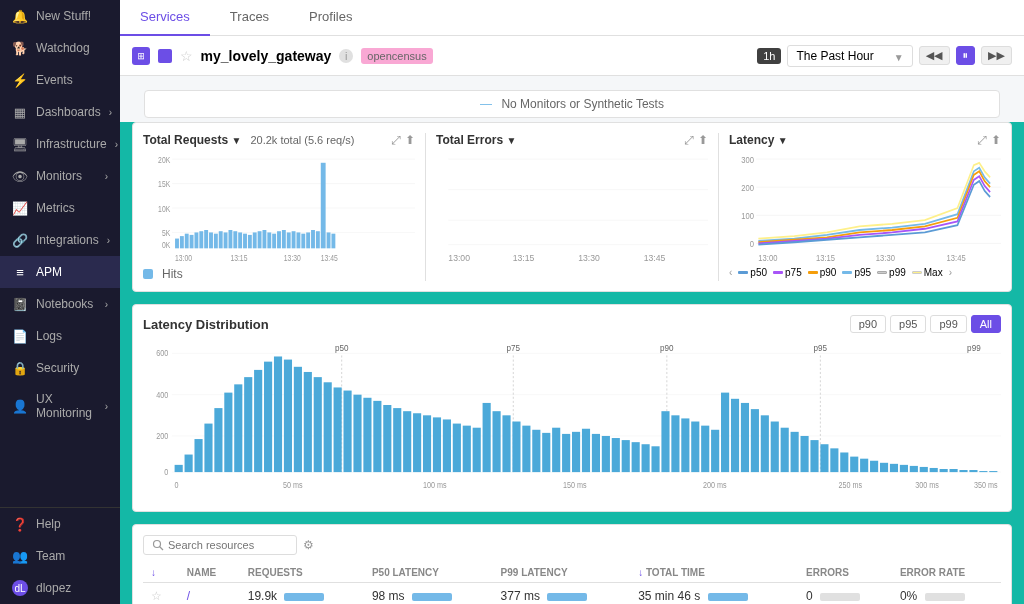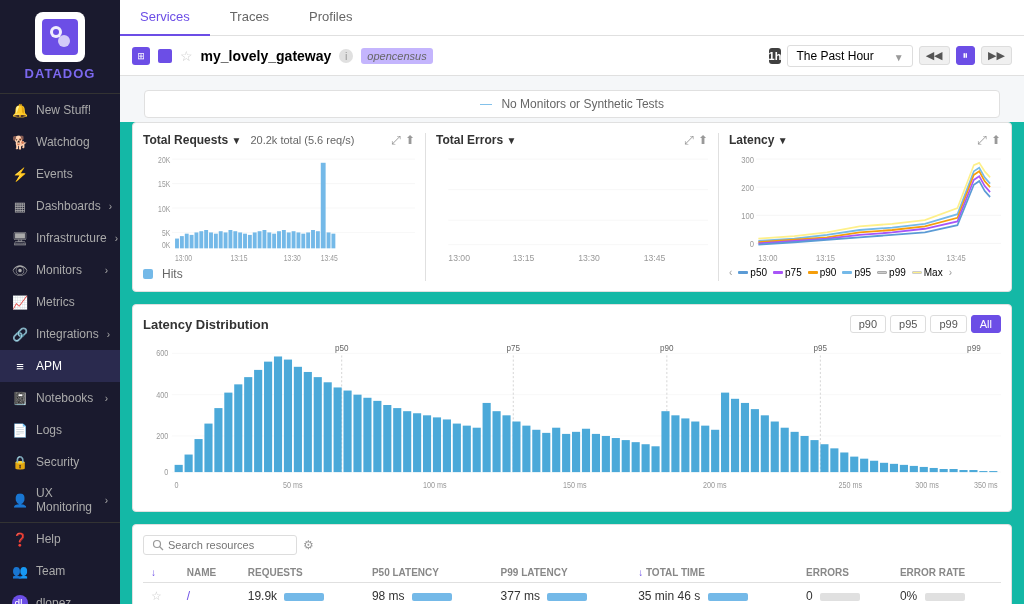--- a/index.html
+++ b/index.html
@@ -25,24 +25,24 @@
     .nav-tab.active { color: #6c4ee6; border-bottom: 2px solid #6c4ee6; font-weight: 500; }
 
     
     .toolbar { background: white; border-bottom: 1px solid #e0e0e0; display: flex; align-items: center; padding: 0 12px; height: 40px; gap: 8px; }
     .toolbar-icons { display: flex; gap: 4px; align-items: center; }
     .toolbar-icon { width: 18px; height: 18px; background: #6c4ee6; border-radius: 3px; display: flex; align-items: center; justify-content: center; color: white; font-size: 10px; }
     .color-box { width: 14px; height: 14px; background: #6c4ee6; border-radius: 2px; }
     .star-icon { color: #ccc; font-size: 14px; cursor: pointer; }
     .service-name { font-size: 14px; font-weight: 600; color: #000000; }
     .info-icon { color: #999; font-size: 11px; background: #e0e0e0; border-radius: 50%; width: 14px; height: 14px; display: flex; align-items: center; justify-content: center; cursor: pointer; }
-    .badge { background: #c4b5fd; color: #666; padding: 2px 6px; border-radius: 3px; font-size: 11px; font-style: italic; }
+    .badge { background: #f9a8d4; color: #666; padding: 2px 6px; border-radius: 3px; font-size: 11px; }
     .toolbar-spacer { flex: 1; }
     .time-controls { display: flex; align-items: center; gap: 6px; }
-    .time-badge { background: #404040; color: white; padding: 2px 0; border-radius: 3px; font-size: 11px; font-weight: bold; }
+    .time-badge { background: #404040; color: white; padding: 2px 6px; border-radius: 3px; font-size: 11px; font-weight: normal; }
     .time-select { border: 1px solid #ddd; background: white; padding: 3px 8px; border-radius: 3px; font-size: 12px; cursor: pointer; display: flex; align-items: flex-end; gap: 20px; min-width: 120px; }
     .time-nav-btn { background: #f0f0f0; border: 1px solid #ddd; border-radius: 3px; padding: 2px 6px; cursor: pointer; font-size: 11px; color: #555; }
     .time-nav-btn.pause { background: #6c4ee6; color: white; border-color: #6c4ee6; }
 
     
     .alert-bar { background: white; border: 1px solid #e0e0e0; margin: 8px 12px 4px; border-radius: 4px; padding: 6px 12px; text-align: center; color: #666; font-size: 12px; }
 
     
     .content { flex: 1; overflow-y: auto; padding: 0 12px 12px; background: #14b8a6; }
 
@@ -92,31 +92,20 @@
     .lat-legend-color { width: 10px; height: 3px; border-radius: 1px; }
     .lat-nav-arrow { cursor: pointer; color: #999; }
 
     .dropdown-arrow { font-size: 10px; color: #999; }
     .caret { font-size: 10px; }
   </style>
 </head>
 <body>
 
 <div class="sidebar">
-  <div class="sidebar-logo">
-    <div class="sidebar-logo-img">
-      <svg width="36" height="36" viewBox="0 0 36 36">
-        <rect width="36" height="36" rx="4" fill="#6c4ee6"></rect>
-        <circle cx="14" cy="13" r="6" fill="white" opacity="0.9"></circle>
-        <circle cx="22" cy="22" r="6" fill="white" opacity="0.7"></circle>
-        <circle cx="14" cy="13" r="3" fill="#6c4ee6"></circle>
-      </svg>
-    </div>
-    <div class="sidebar-logo-text">DATADOG</div>
-  </div>
 
   <div class="sidebar-item">
     <span class="sidebar-icon">🔔</span>
     <span>New Stuff!</span>
   </div>
   <div class="sidebar-item">
     <span class="sidebar-icon">🐕</span>
     <span>Watchdog</span>
   </div>
   <div class="sidebar-item">

